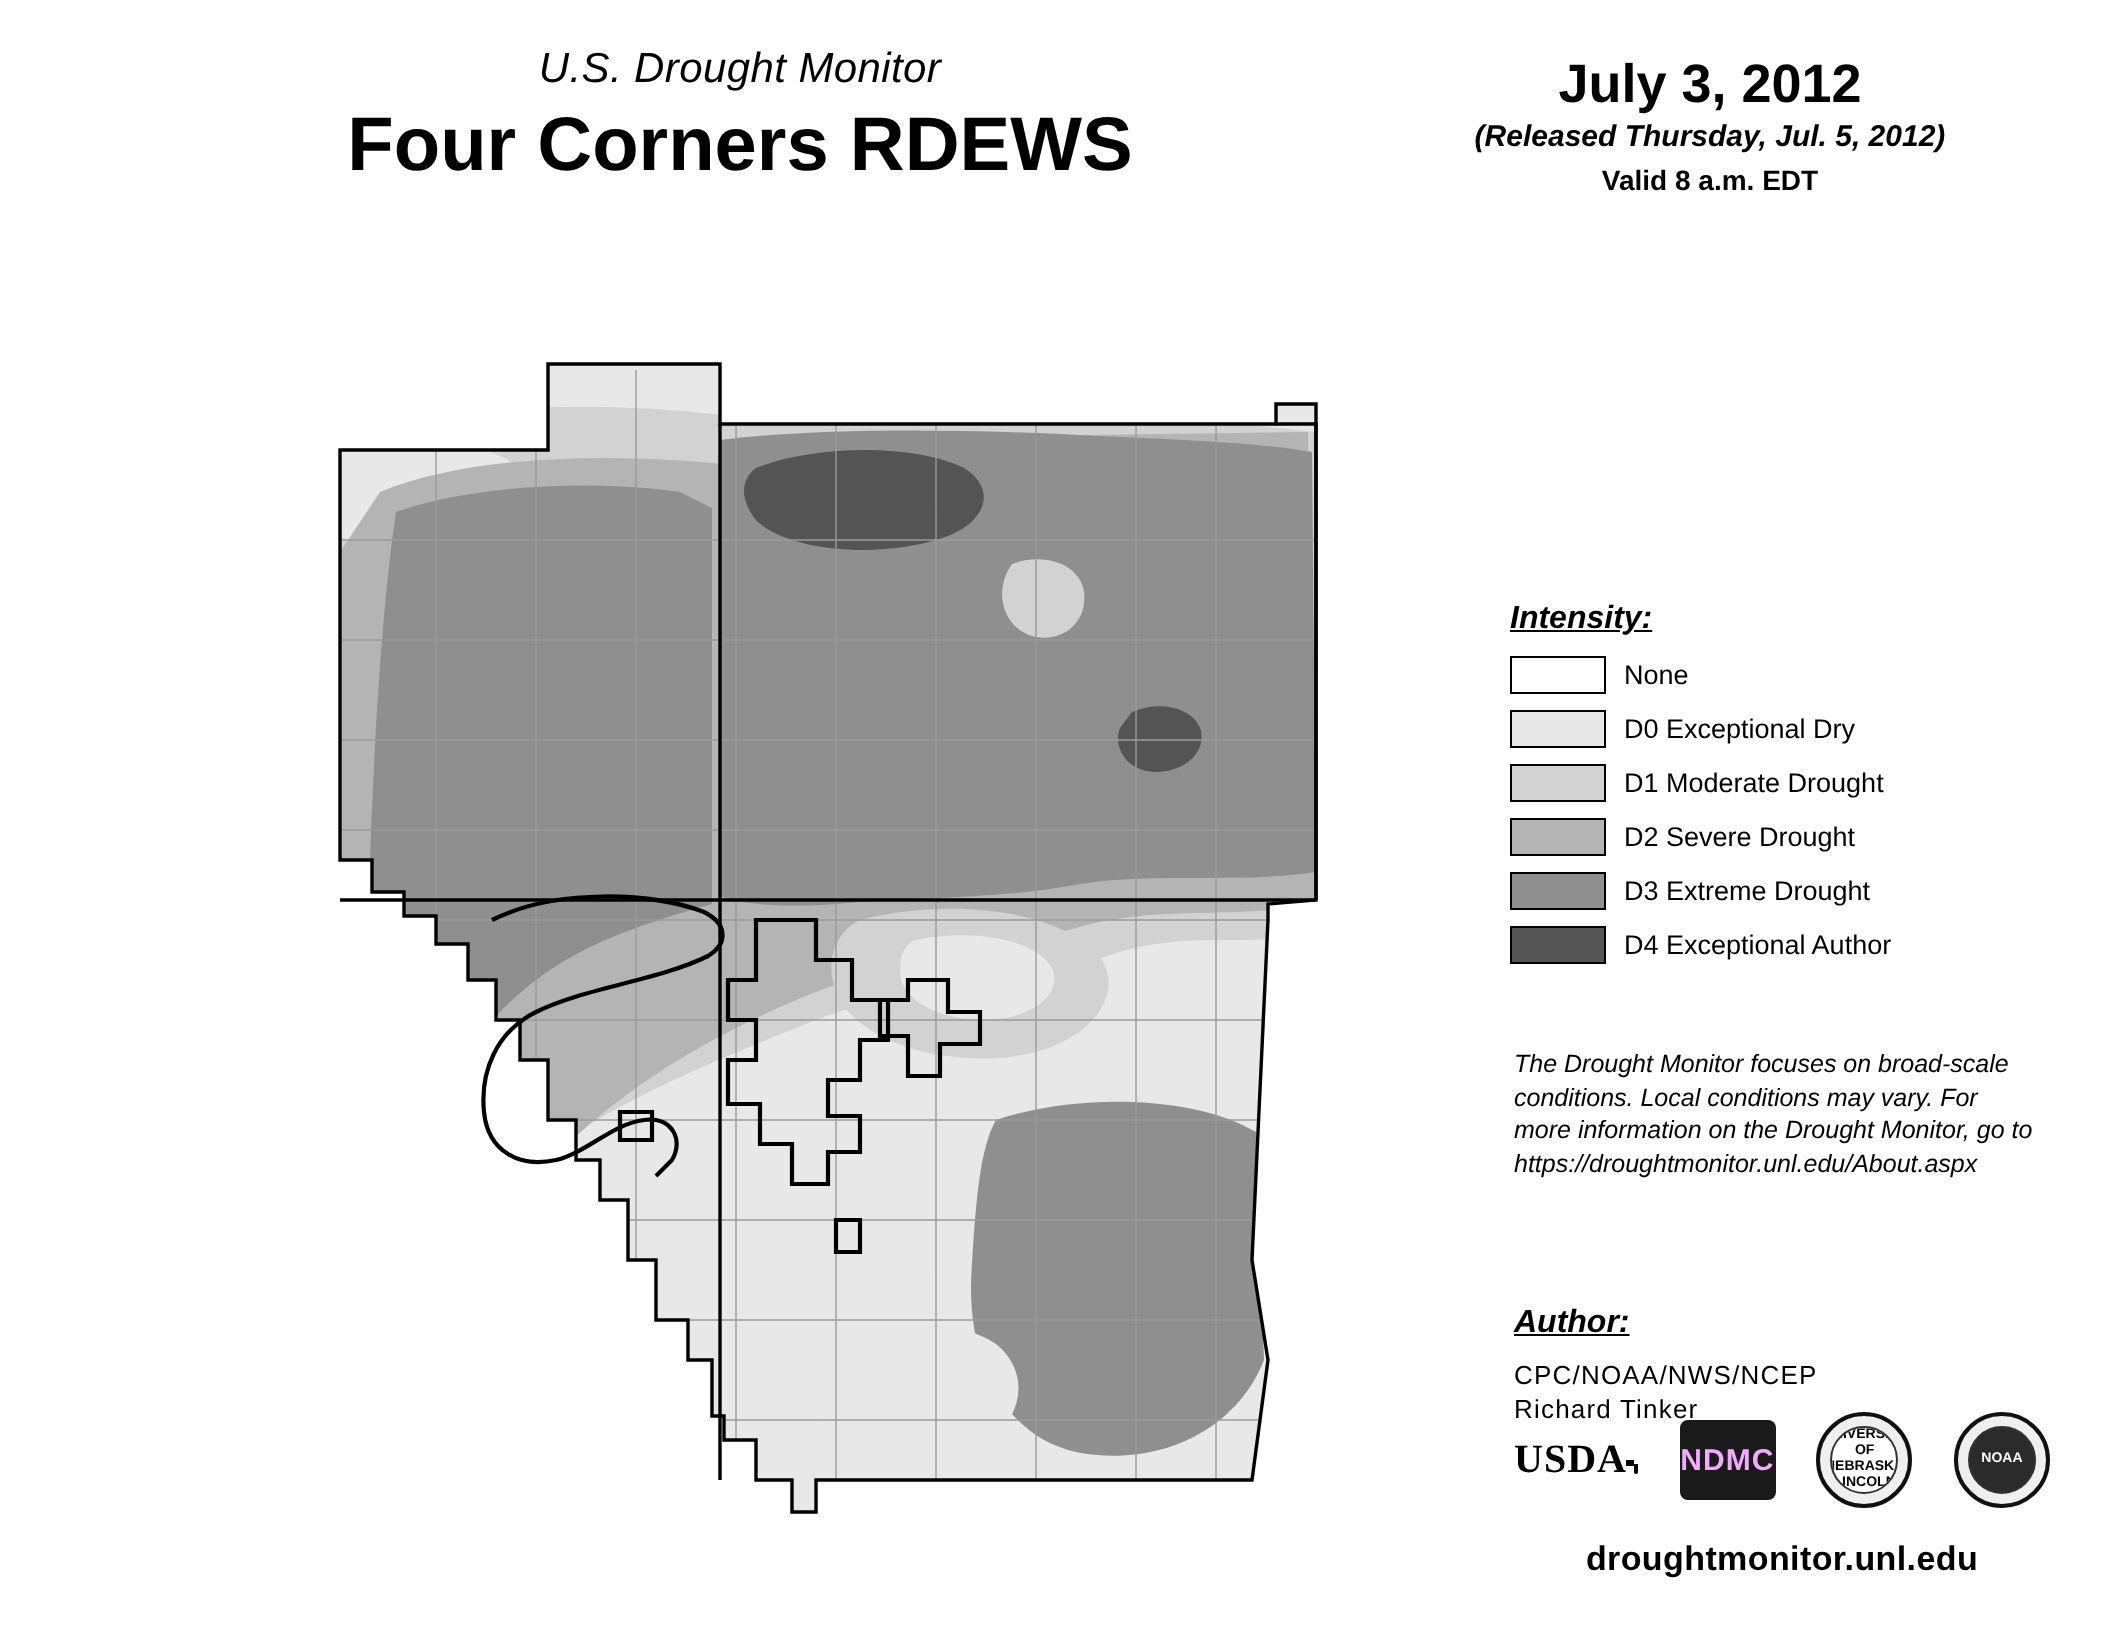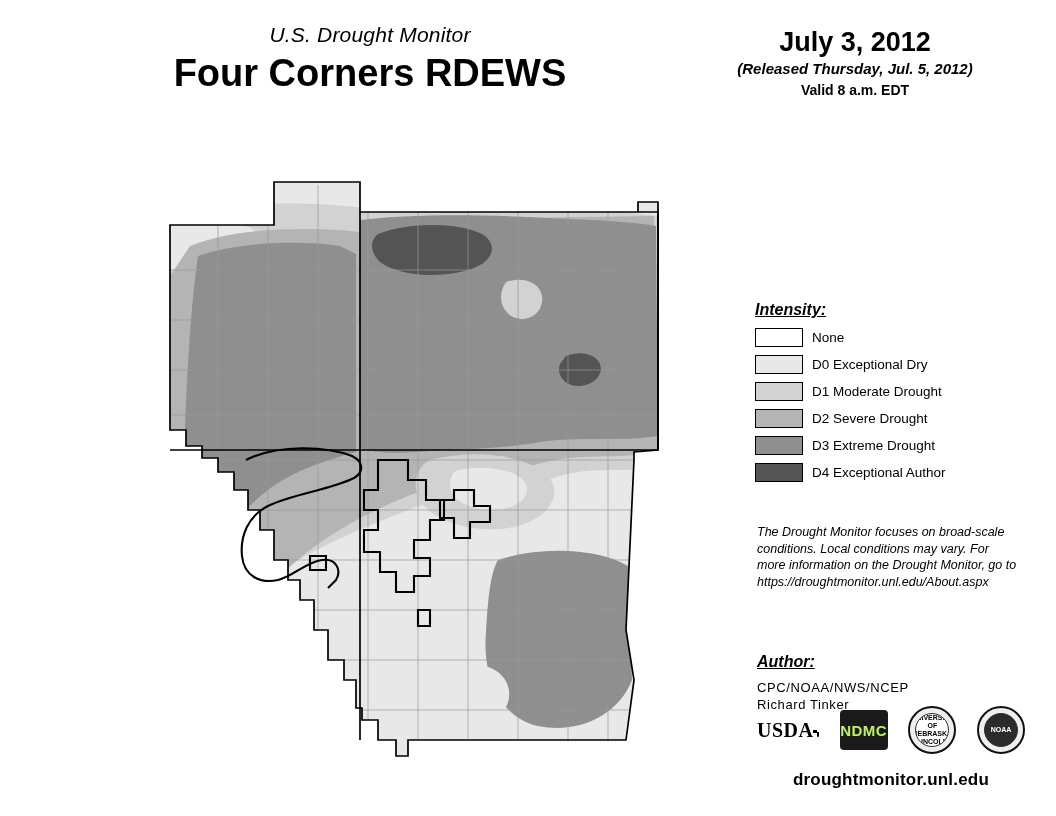--- a/index.html
+++ b/index.html
@@ -176,21 +176,21 @@
     margin-top: 2px;
     border-bottom: 5px solid #000;
     border-radius: 0 0 40px 40px;
   }
 
   #ndmc-logo {
     width: 48px;
     height: 40px;
     background: #1a1a1a;
     border-radius: 4px;
-    color: #bef264;
+    color: #f0abfc;
     display: flex;
     align-items: center;
     justify-content: center;
     font-weight: bold;
     font-size: 15px;
     letter-spacing: 0.5px;
   }
 
   .round-logo {
     width: 44px;

